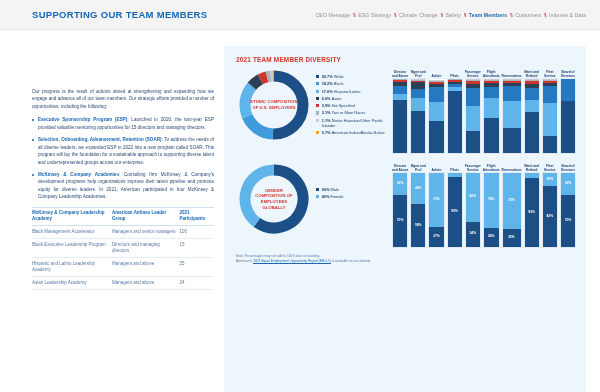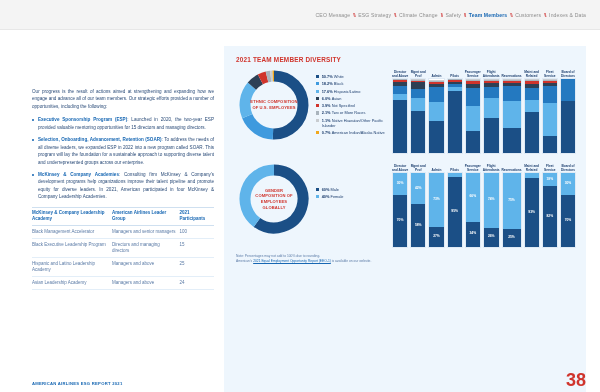--- a/index.html
+++ b/index.html
@@ -228,20 +228,21 @@
     font-size: 18px;
     font-weight: bold;
     color: #d0342c;
     line-height: 1;
   }
 </style>
 </head>
 <body>
 
 <div class="topbar">
+  <div class="page-title">SUPPORTING OUR TEAM MEMBERS</div>
   <div class="navwrap">
       <span class="nav-item">CEO Message</span>
       <span class="nav-sep">\\</span>
       <span class="nav-item">ESG Strategy</span>
       <span class="nav-sep">\\</span>
       <span class="nav-item">Climate Change</span>
       <span class="nav-sep">\\</span>
       <span class="nav-item">Safety</span>
       <span class="nav-sep">\\</span>
       <span class="nav-item active">Team Members</span>
@@ -606,17 +607,13 @@
     </div>
 
     <div class="note">
       <div>Note: Percentages may not add to 100% due to rounding.</div>
       <div>
         <span>American's </span><a href="#">2021 Equal Employment Opportunity Report (EEO-1)</a><span> is available on our website.</span>
       </div>
     </div>
   </div>
 
-  <div class="footer">
-    <div class="footer-txt">AMERICAN AIRLINES ESG REPORT 2021</div>
-    <div class="pagenum">38</div>
-  </div>
 </div>
 
 </body></html>

